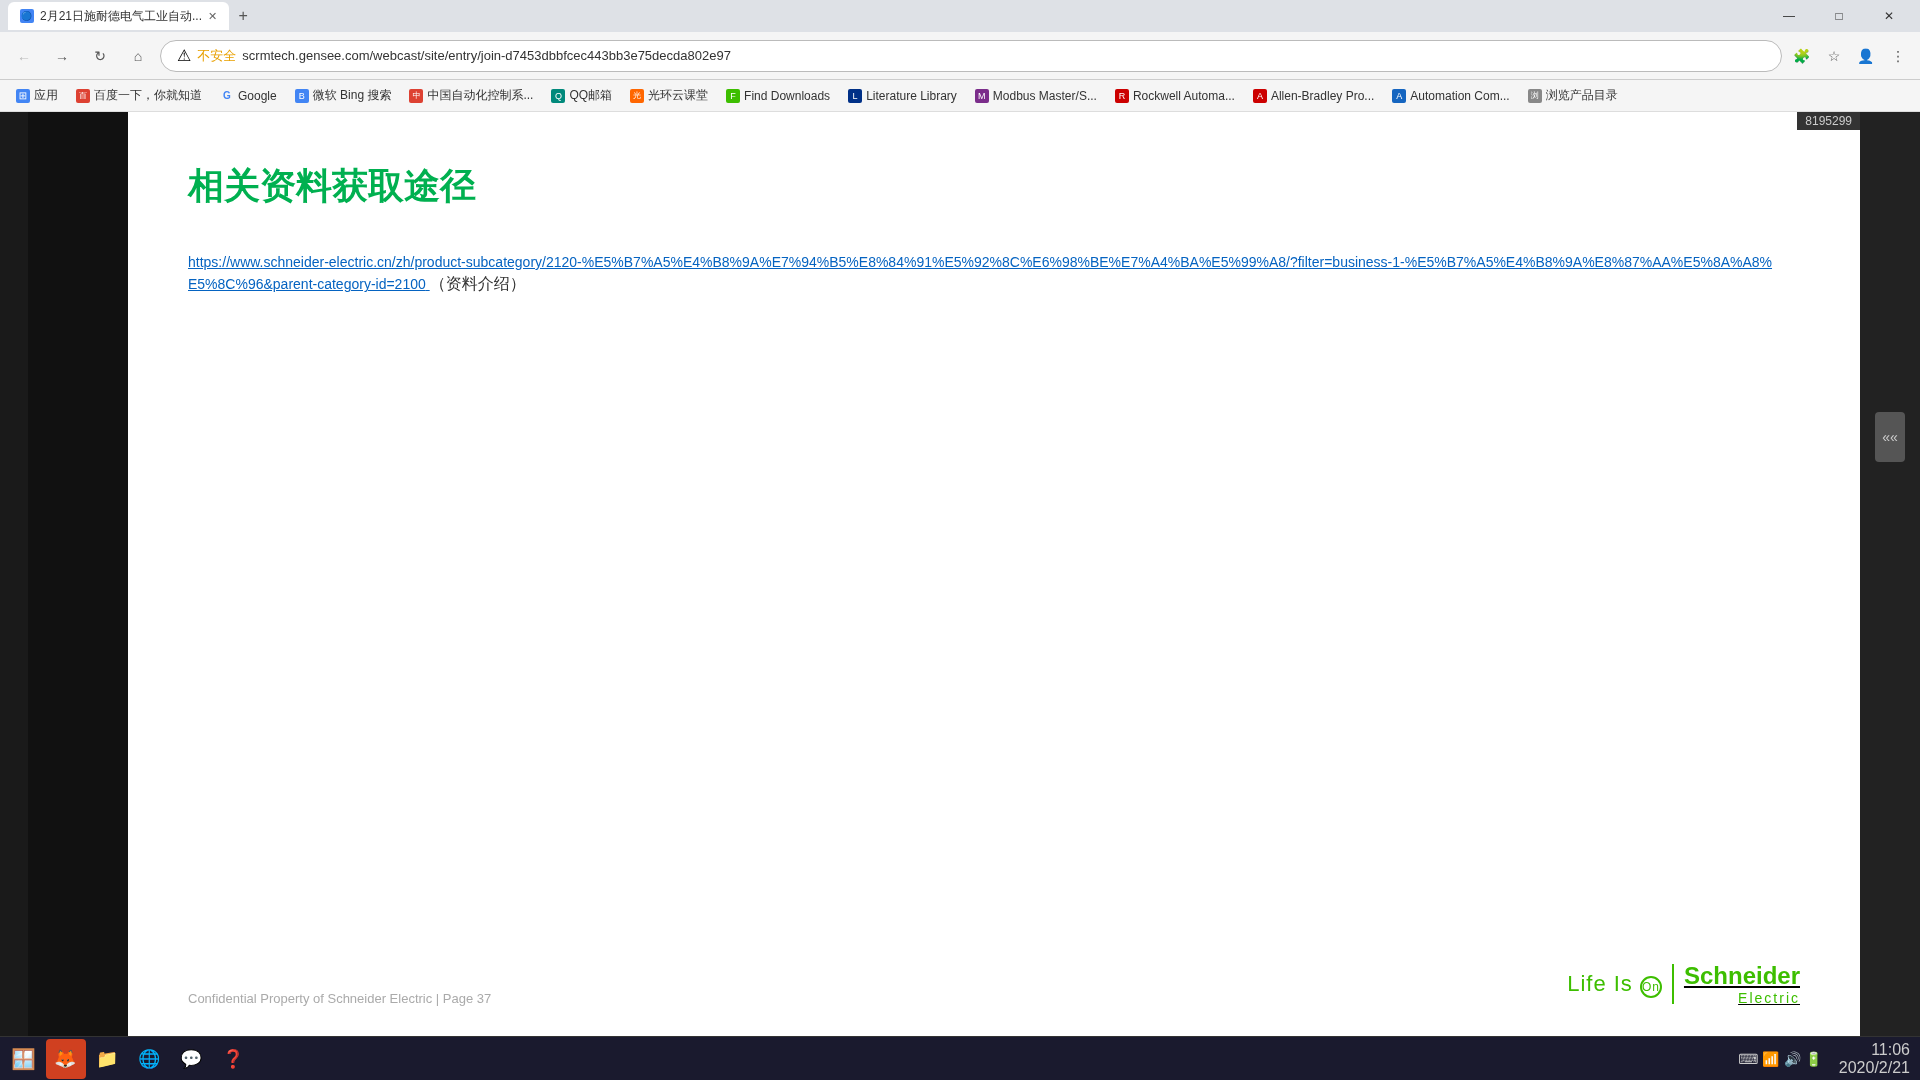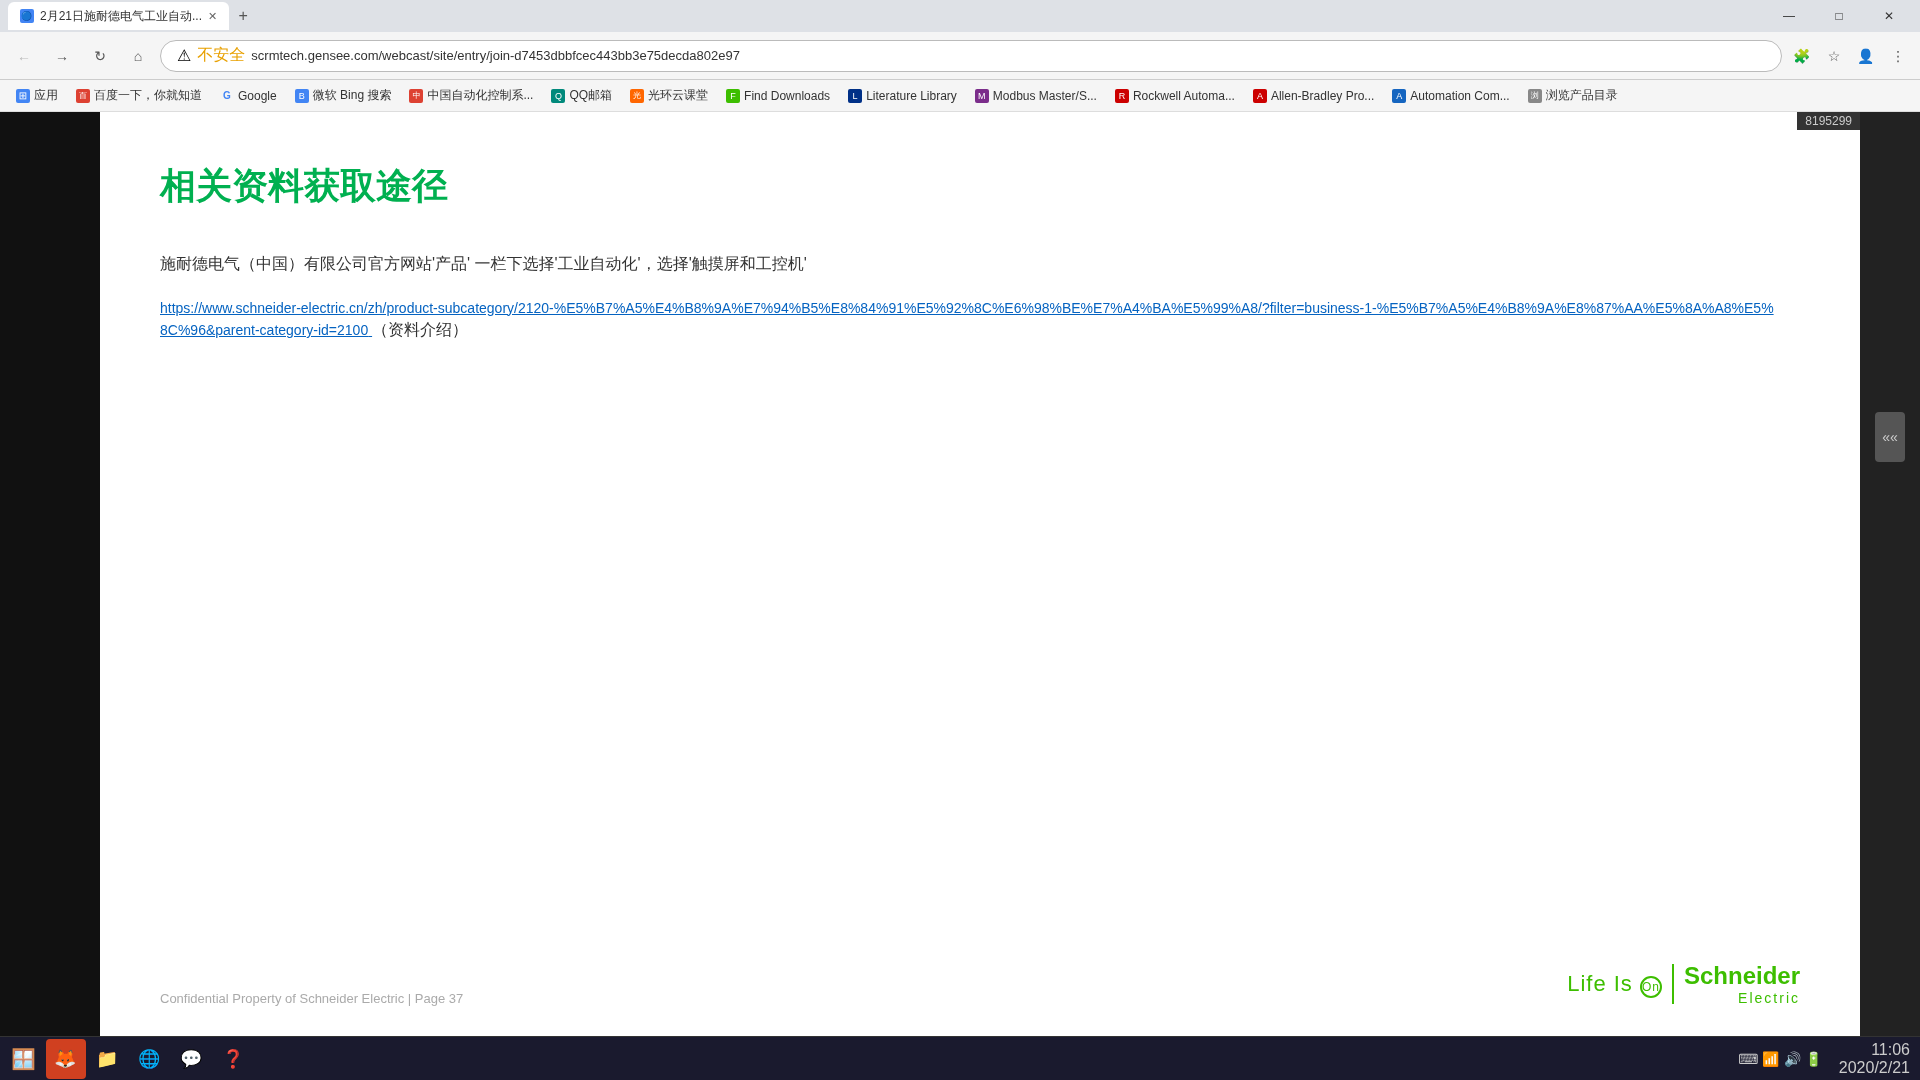--- a/index.html
+++ b/index.html
@@ -82,20 +82,21 @@
       white-space: nowrap;
     }
     .bookmark-icon { width: 14px; height: 14px; display: flex; align-items: center; justify-content: center; font-size: 10px; }
 
     
     .main-area {
       flex: 1;
       display: flex;
       position: relative;
       background: #0c4a6e;
+      margin-left: 28px;
     }
 
     
     .left-sidebar { width: 100px; background: #111; flex-shrink: 0; }
 
     
     .webpage {
       flex: 1;
       background: white;
       position: relative;
@@ -179,20 +180,21 @@
       border: 2px solid #3dbe00;
       text-align: center;
       line-height: 18px;
       font-size: 12px;
     }
 
     .schneider-logo {
       display: flex;
       flex-direction: column;
       align-items: flex-end;
+      text-decoration: underline;
     }
 
     .schneider-name {
       font-size: 24px;
       color: #3dbe00;
       font-weight: bold;
     }
 
     .schneider-electric {
       font-size: 14px;
@@ -332,21 +334,21 @@
     </div>
   </div>
 
   <div class="address-bar">
     <div class="nav-btn disabled">←</div>
     <div class="nav-btn">→</div>
     <div class="nav-btn">↻</div>
     <div class="nav-btn">⌂</div>
     <div class="address-wrapper">
       <span class="lock-icon">⚠</span>
-      <span style="font-size:16px;color:#e8a000;">不安全</span>
+      <span style="font-size:13px;color:#e8a000;">不安全</span>
       <span class="address-text">scrmtech.gensee.com/webcast/site/entry/join-d7453dbbfcec443bb3e75decda802e97</span>
     </div>
     <div class="toolbar-icons">
       <div class="toolbar-icon">🧩</div>
       <div class="toolbar-icon">☆</div>
       <div class="toolbar-icon">👤</div>
       <div class="toolbar-icon">⋮</div>
     </div>
   </div>
 
@@ -417,21 +419,20 @@
 
       <div class="counter-display">
         <span>8195299</span>
       </div>
 
       <div class="slide-content">
 
         <h1 class="slide-title">相关资料获取途径</h1>
 
 
-        <p class="body-text">施耐德电气（中国）有限公司官方网站'产品' 一栏下选择'工业自动化'，选择'触摸屏和工控机'</p>
 
         <p>
           <a class="link-text" href="#">
             <span>https://www.schneider-electric.cn/zh/product-subcategory/2120-%E5%B7%A5%E4%B8%9A%E7%94%B5%E8%84%91%E5%92%8C%E6%98%BE%E7%A4%BA%E5%99%A8/?filter=business-1-%E5%B7%A5%E4%B8%9A%E8%87%AA%E5%8A%A8%E5%8C%96&amp;parent-category-id=2100</span>
           </a><span class="link-note">（资料介绍）</span>
         </p>
 
         <div class="slide-footer">
           <div class="footer-left">Confidential Property of Schneider Electric | Page 37</div>
           <div class="footer-right">

